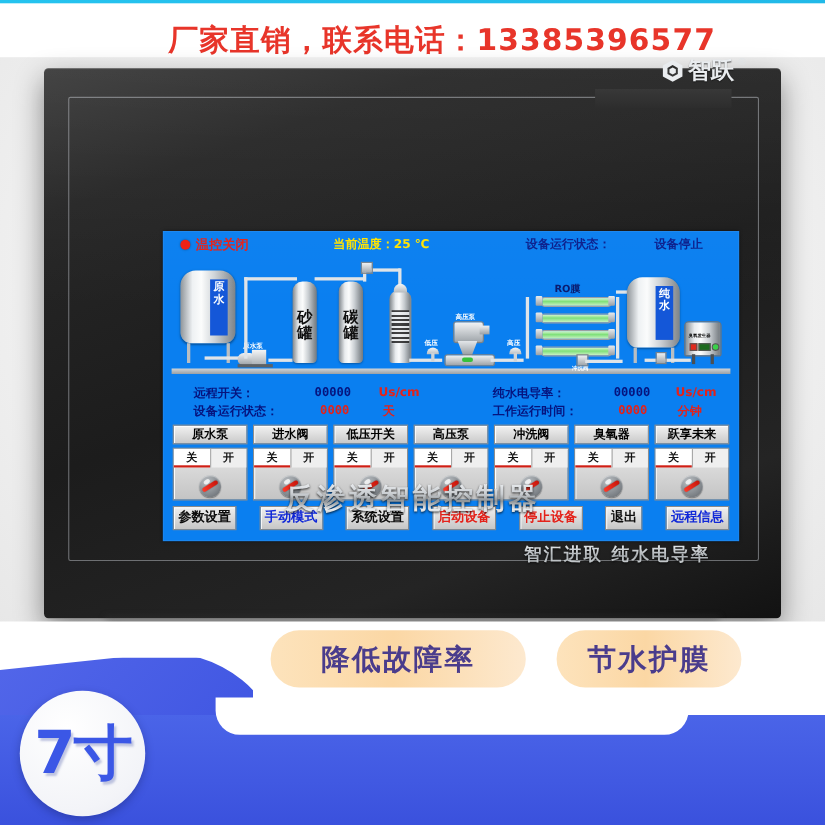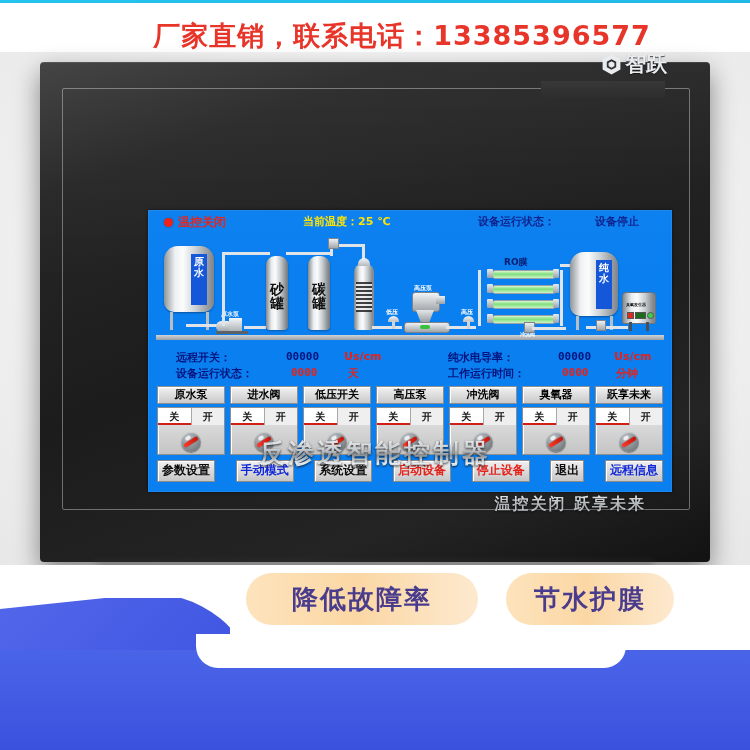--- a/index.html
+++ b/index.html
@@ -455,32 +455,35 @@
           <div class="mbtn c-black">系统设置</div>
           <div class="mbtn c-red">启动设备</div>
           <div class="mbtn c-red">停止设备</div>
           <div class="mbtn c-black">退出</div>
           <div class="mbtn c-blue">远程信息</div>
         </div>
 
       </div>
 
       <div class="plate">反渗透智能控制器</div>
-      <div class="slogan">温控关闭  跃享未来</div>
+      <div class="slogan">智汇进取  纯水电导率</div>
 
     </div>
 
     <div class="reflect"></div>
   </div>
 
   <div class="promo">
     <div class="pill p2">节水护膜</div>
     <div class="pill p1">降低故障率</div>
   </div>
 
   <div class="corner">
     <div class="wedge"></div>
   </div>
   <div class="band">
     <div class="notch"></div>
   </div>
+  <div class="badge7">
+    <span class="b7">7寸</span>
+  </div>
 
 </div>
 
 </body></html>

